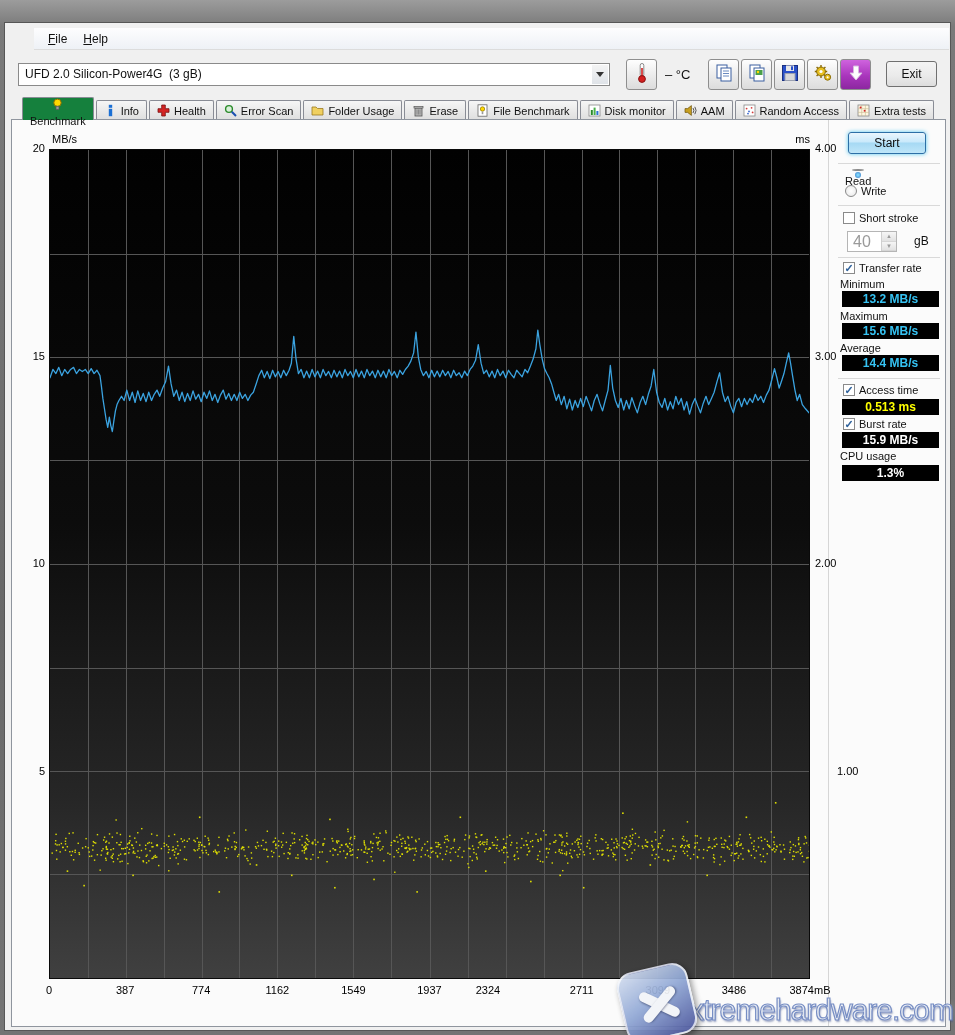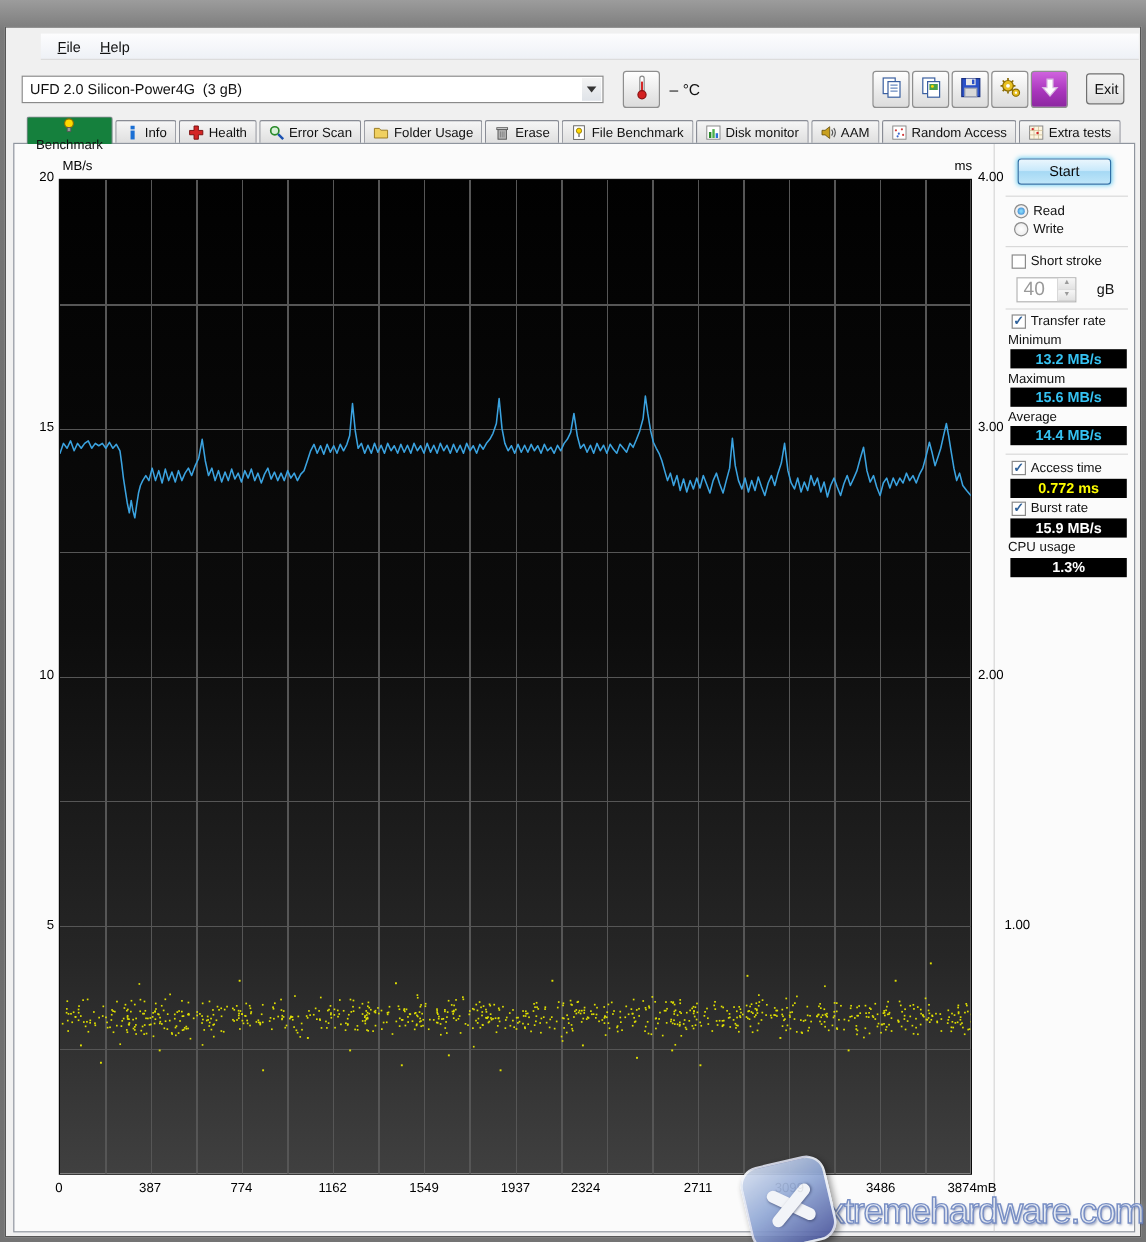--- a/index.html
+++ b/index.html
@@ -17,32 +17,32 @@
   .winbtn.close{width:31px;background:linear-gradient(180deg,#f0a896,#d86a50 45%,#b03a22 50%,#c85238);}
   .glyph-min{width:9px;height:3px;background:#3a3a3a;margin-top:6px;border-radius:1px;}
   .glyph-max{width:9px;height:8px;border:2px solid #3a3a3a;background:#e8e8e8;}
   
   .client{position:absolute;left:4px;right:4px;top:22px;bottom:4px;background:#f0f0f0;border:1px solid #565656;}
   .menubar{position:absolute;left:1px;right:1px;top:5px;height:22px;display:flex;align-items:center;
     background:linear-gradient(180deg,#fdfdfe,#eef1f6);border-bottom:1px solid #dcdcdc;padding-left:6px;margin-left:28px;}
   .menu-item{font-size:12px;color:#111;padding:3px 8px;cursor:default;}
   
   .toolbar{position:absolute;left:1px;right:1px;top:28px;height:46px;display:flex;align-items:center;padding:0 12px;}
-  .combo{width:485px;height:23px;background:#fff;border:1px solid #8a8a8a;display:flex;align-items:center;position:relative;cursor:pointer;}
+  .combo{width:592px;height:23px;background:#fff;border:1px solid #8a8a8a;display:flex;align-items:center;position:relative;cursor:pointer;}
   .combo-text{font-size:12px;color:#111;padding-left:6px;white-space:pre;overflow:hidden;}
   .combo-arrow{position:absolute;right:1px;top:1px;bottom:1px;width:16px;display:flex;align-items:center;justify-content:center;
     background:linear-gradient(180deg,#f4f4f4,#dfe3e8);}
   .combo-arrow:after{content:"";width:0;height:0;border:4px solid transparent;border-top:5px solid #333;margin-top:4px;}
   .tool-btn{width:31px;height:31px;border:1px solid #8e8e8e;border-radius:3px;margin-left:2px;padding:0;
     background:linear-gradient(180deg,#fefefe,#e9e9e9 60%,#dcdcdc);display:flex;align-items:center;justify-content:center;cursor:pointer;}
   .tool-btn.temp{margin-left:16px;}
   .tool-btn.download{background:linear-gradient(180deg,#cf63de,#a935bc 55%,#8c27a0);}
   .temp-label{font-size:13px;color:#111;margin-left:8px;white-space:pre;}
   .tb-spacer{flex:1;}
-  .exit-btn{width:32px;height:26px;margin-left:15px;border:1px solid #707070;border-radius:3px;font-size:12px;color:#111;
+  .exit-btn{width:51px;height:26px;margin-left:15px;border:1px solid #707070;border-radius:3px;font-size:12px;color:#111;
     background:linear-gradient(180deg,#f4f4f4,#ebebeb 55%,#dddddd);cursor:pointer;font-family:"Liberation Sans",sans-serif;}
   
   .tabstrip{position:absolute;left:1px;right:1px;top:75px;height:22px;display:flex;align-items:flex-end;padding-left:16px;}
   .tab{display:inline-flex;align-items:center;gap:4px;height:20px;padding:0 7px;margin-right:2px;font-size:11px;color:#111;
     border:1px solid #898c95;border-bottom:none;border-radius:2px 2px 0 0;cursor:pointer;position:relative;z-index:1;
     background:linear-gradient(180deg,#f6f6f6,#dedede);}
   .tab.active{height:23px;background:#15803d;z-index:3;flex-direction:column;}
   .tab .icon{display:inline-flex;width:13px;height:13px;}
   
   .tabpage{position:absolute;left:6px;top:96px;width:935px;height:908px;background:#fbfbfb;border:1px solid #8f959e;z-index:2;}
@@ -1247,21 +1247,21 @@
             <polyline points="0.0,228.3 2.9,220.0 5.9,224.1 8.8,217.9 11.8,226.2 14.7,220.0 17.7,224.1 20.6,220.0 23.6,217.9 26.5,224.1 29.5,220.0 32.4,222.0 35.4,220.0 38.3,224.1 41.3,219.1 44.2,224.1 47.1,220.8 50.1,226.2 51.5,236.5 53.0,249.0 54.6,259.4 56.2,269.8 57.9,278.0 59.5,267.7 60.9,276.0 62.5,282.2 64.0,271.8 65.6,261.5 67.2,255.2 69.1,251.1 71.7,246.9 74.3,251.1 77.0,240.7 79.8,251.1 82.5,242.8 85.3,253.1 88.0,241.5 90.8,251.1 93.5,244.0 96.3,252.3 99.0,242.8 101.8,251.1 104.5,244.9 107.3,240.7 110.0,246.9 113.0,238.6 115.9,232.4 118.8,216.6 121.4,234.5 124.1,246.9 126.9,240.7 129.6,251.1 132.4,242.8 135.1,252.3 137.9,244.0 140.6,251.1 143.4,241.5 146.1,249.8 148.9,244.9 151.6,252.3 154.4,242.8 157.2,249.0 159.9,241.5 162.7,251.1 165.4,244.9 168.2,253.1 170.9,245.7 173.7,240.7 176.4,249.8 179.2,244.0 181.9,251.1 184.7,244.9 187.4,251.1 190.2,242.8 192.9,249.0 195.7,244.9 198.4,251.1 201.2,245.7 203.9,242.8 206.7,234.5 209.4,226.2 212.2,220.8 214.9,228.3 217.7,222.0 220.4,229.1 223.2,220.8 225.9,227.4 228.7,222.0 231.4,228.3 234.2,220.8 236.9,226.2 239.7,220.8 242.0,213.7 244.4,186.8 246.7,209.6 249.1,224.1 251.8,220.0 254.6,228.3 257.3,221.6 260.1,228.3 262.8,220.0 265.6,227.4 268.3,221.6 271.1,228.3 273.8,220.0 276.6,226.2 279.3,222.0 282.1,228.3 284.8,220.8 287.6,227.4 290.3,221.6 293.1,228.3 295.8,220.0 298.6,226.2 301.3,222.0 304.1,228.3 306.8,220.0 309.6,227.4 312.3,221.6 315.1,228.3 317.8,220.0 320.6,226.2 323.3,221.6 326.1,228.3 328.8,220.8 331.6,227.4 334.3,221.6 337.1,228.3 339.8,220.0 342.6,226.2 345.3,222.0 348.1,228.3 350.8,220.8 353.6,224.9 356.3,220.0 359.1,216.6 361.8,211.6 364.6,203.4 366.9,182.6 369.3,207.5 371.7,220.0 374.4,226.2 377.2,222.0 379.9,228.3 382.7,220.8 385.4,227.4 388.2,221.6 390.9,227.4 393.7,220.8 396.4,226.2 399.2,222.0 401.9,228.3 404.7,220.8 407.4,226.2 410.2,223.3 412.9,228.3 415.7,221.6 418.4,226.2 421.2,220.0 423.9,216.6 426.7,210.8 429.4,195.0 432.2,213.7 434.9,224.1 437.7,220.8 440.4,227.4 443.2,221.6 445.9,228.3 448.7,220.0 451.4,226.2 454.2,221.6 456.9,228.3 459.7,220.8 462.4,224.9 465.2,228.3 467.9,220.8 470.7,224.1 473.4,227.4 476.2,220.0 478.9,223.3 481.7,216.6 484.4,209.6 487.2,199.2 489.1,180.5 491.1,195.0 493.5,209.6 495.8,219.1 498.2,224.1 500.5,228.3 502.9,234.5 505.2,242.8 507.6,251.1 510.0,244.9 512.7,255.2 515.5,246.9 518.2,259.4 521.0,249.8 523.7,260.6 526.5,251.1 529.2,258.1 532.0,249.0 534.7,257.3 537.5,246.9 540.2,254.0 543.0,261.5 545.7,251.1 548.5,244.9 551.2,254.0 554.0,261.5 556.7,251.1 559.5,240.7 561.8,215.8 564.2,238.6 566.9,251.1 569.7,258.1 572.4,249.0 575.2,260.6 577.9,251.1 580.7,259.4 583.4,248.2 586.2,256.5 588.9,263.5 591.7,253.1 594.4,246.9 597.2,255.2 599.9,244.9 602.7,236.5 605.4,220.0 608.2,242.8 610.9,253.1 613.7,258.1 616.4,249.0 619.2,260.6 621.9,252.3 624.7,259.4 627.4,246.9 630.2,255.2 632.9,249.0 635.7,260.6 638.4,252.3 641.2,264.8 643.9,255.2 646.7,249.0 649.4,256.5 652.2,263.5 654.9,254.0 657.7,246.9 660.4,255.2 663.2,249.0 665.9,242.8 668.7,232.4 671.4,223.3 674.2,242.8 676.9,252.3 679.7,246.9 682.4,256.5 685.2,263.5 687.9,253.1 690.7,249.0 693.4,257.3 696.2,249.0 698.9,255.2 701.7,249.0 704.4,253.1 707.2,244.9 709.9,251.1 712.7,246.9 715.4,253.1 718.2,245.7 720.9,240.7 723.7,230.3 726.4,219.1 728.8,228.3 731.1,238.6 733.5,231.6 735.9,224.1 738.2,213.7 740.6,203.4 742.5,213.7 744.5,226.2 746.9,240.7 749.2,251.1 751.6,244.9 754.3,255.2 757.5,259.4 761.0,263.5" fill="none" stroke="#3ba3e0" stroke-width="1.3" stroke-linejoin="round" stroke-linecap="round"></polyline>
           </svg>
       </div>
 
       <div class="vsep"></div>
 
       <div class="panel">
         <button class="start-btn">Start</button>
         <div class="hr" style="top:43px;"></div>
 
-        <div class="ctl-row" style="left:9px;top:49px;">
+        <div class="ctl-row" style="left:9px;top:49px;flex-direction:column;">
           <span class="radio-icon checked"></span>
           <span>Read</span>
         </div>
         <div class="ctl-row" style="left:9px;top:64px;">
           <span class="radio-icon"></span>
           <span>Write</span>
         </div>
         <div class="hr" style="top:85px;"></div>
 
         <div class="ctl-row" style="left:7px;top:91px;">
@@ -1287,21 +1287,21 @@
         <div class="stat-label" style="top:190px;">Maximum</div>
         <div class="stat-box cyan" style="top:203px;">15.6 MB/s</div>
         <div class="stat-label" style="top:222px;">Average</div>
         <div class="stat-box cyan" style="top:235px;">14.4 MB/s</div>
         <div class="hr" style="top:258px;"></div>
 
         <div class="ctl-row" style="left:7px;top:263px;">
           <span class="check-icon">✓</span>
           <span>Access time</span>
         </div>
-        <div class="stat-box yellow" style="top:279px;">0.772 ms</div>
+        <div class="stat-box yellow" style="top:279px;">0.513 ms</div>
         <div class="ctl-row" style="left:7px;top:297px;">
           <span class="check-icon">✓</span>
           <span>Burst rate</span>
         </div>
         <div class="stat-box" style="top:312px;">15.9 MB/s</div>
         <div class="stat-label" style="top:330px;">CPU usage</div>
         <div class="stat-box" style="top:345px;">1.3%</div>
       </div>
     <div class="ylab left" style="left: 3px; top: 22px;">20</div>
         <div class="ylab left" style="left: 3px; top: 229.5px;">15</div>

